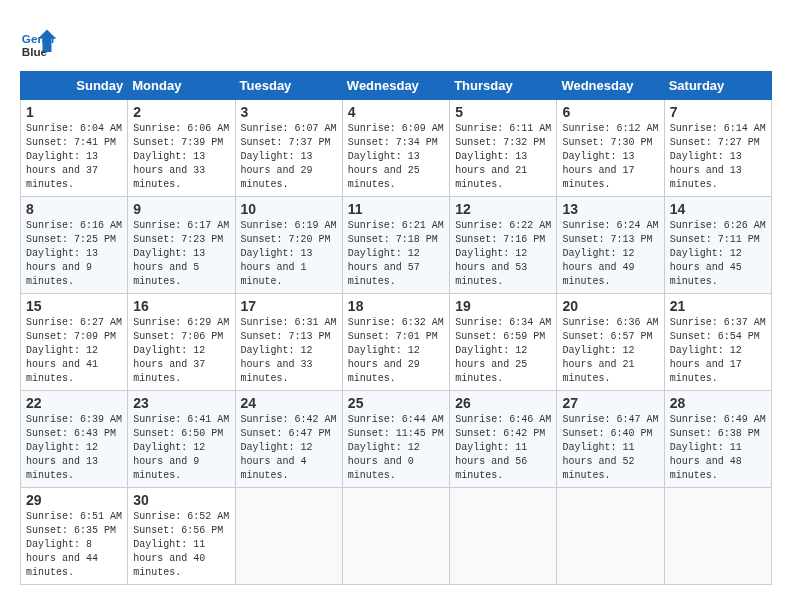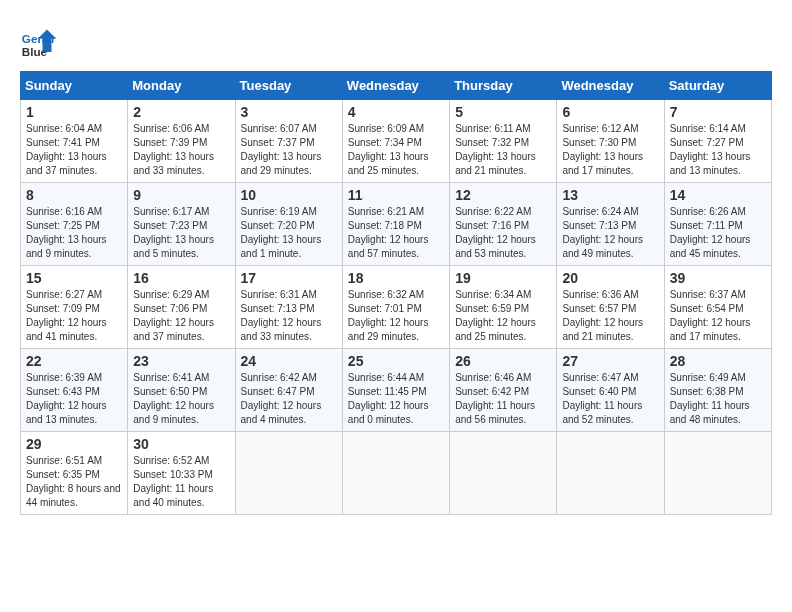--- a/index.html
+++ b/index.html
@@ -63,31 +63,32 @@
     .day-num {
       font-size: 14px;
       font-weight: bold;
       display: block;
       margin-bottom: 2px;
     }
     .day-info {
       font-size: 10px;
       line-height: 1.4;
       color: #333;
+      font-family: Liberation Mono, monospace;
     }
     td.empty {
       background: #f9f9f9;
     }
     tr:nth-child(even) td {
       background: #f5f8fd;
     }
     tr:nth-child(odd) td {
       background: #fff;
     }
-    th:first-child { border-radius: 0; }
+    th:first-child { border-radius: 0; text-align: right; }
   </style>
 </head>
 <body>
 
 <div class="header-area">
   <div class="logo">
     <svg class="logo-icon" viewBox="0 0 40 40" xmlns="http://www.w3.org/2000/svg">
       <text x="2" y="20" font-size="13" font-weight="bold" fill="#1a6bbf">General</text>
       <text x="2" y="34" font-size="13" font-weight="bold" fill="#333">Blue</text>
       <polygon points="30,5 40,15 35,15 35,30 25,30 25,15 20,15" fill="#1a6bbf"></polygon>
@@ -275,21 +276,21 @@
       </td>
         <td>
         <span class="day-num">20</span>
         <div class="day-info">
           <span>Sunrise: 6:36 AM</span><br>
           <span>Sunset: 6:57 PM</span><br>
           <span>Daylight: 12 hours and 21 minutes.</span>
         </div>
       </td>
         <td>
-        <span class="day-num">39</span>
+        <span class="day-num">21</span>
         <div class="day-info">
           <span>Sunrise: 6:37 AM</span><br>
           <span>Sunset: 6:54 PM</span><br>
           <span>Daylight: 12 hours and 17 minutes.</span>
         </div>
       </td>
       </tr>
       <tr style="background: #fde047;">
         <td>
         <span class="day-num">22</span>
@@ -354,21 +355,21 @@
         <div class="day-info">
           <span>Sunrise: 6:51 AM</span><br>
           <span>Sunset: 6:35 PM</span><br>
           <span>Daylight: 8 hours and 44 minutes.</span>
         </div>
       </td>
         <td>
         <span class="day-num">30</span>
         <div class="day-info">
           <span>Sunrise: 6:52 AM</span><br>
-          <span>Sunset: 10:33 PM</span><br>
+          <span>Sunset: 6:56 PM</span><br>
           <span>Daylight: 11 hours and 40 minutes.</span>
         </div>
       </td>
         <td class="empty" style="background: rgb(249, 249, 249);"></td>
         <td class="empty" style="background: rgb(249, 249, 249);"></td>
         <td class="empty" style="background: rgb(249, 249, 249);"></td>
         <td class="empty" style="background: rgb(249, 249, 249);"></td>
         <td class="empty" style="background: rgb(249, 249, 249);"></td>
       </tr>
     </tbody>

